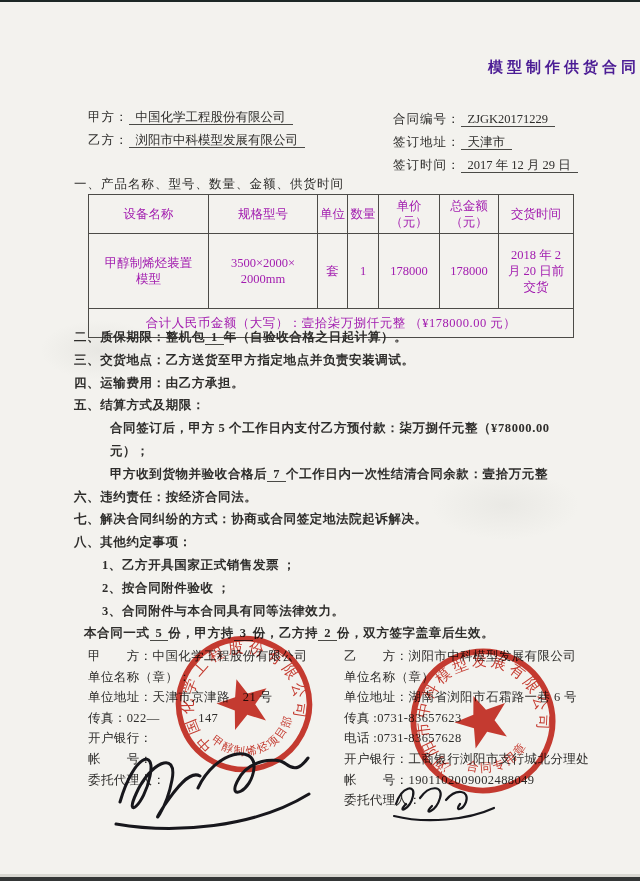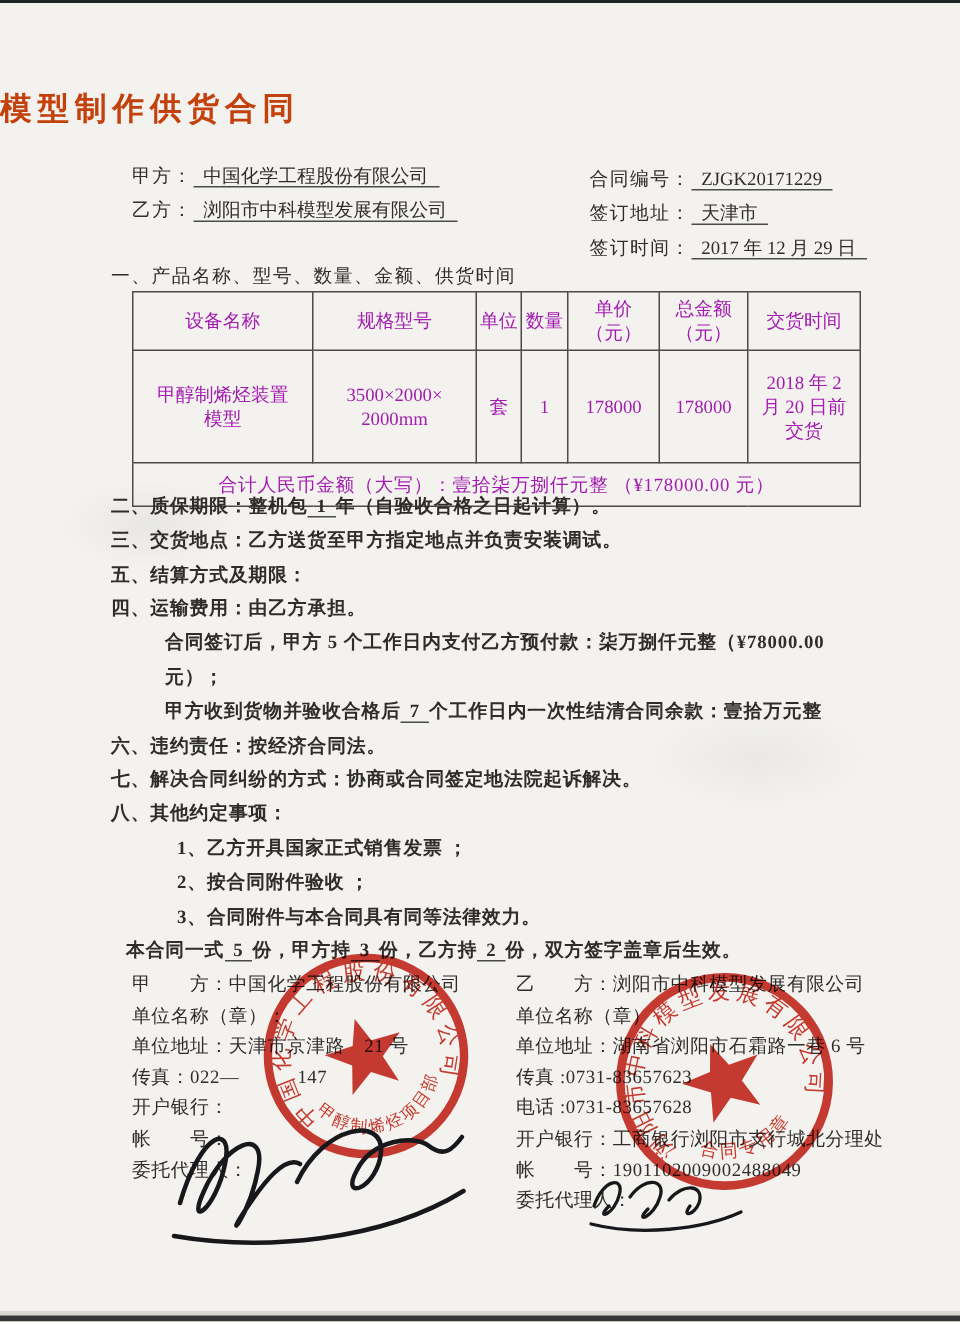--- a/index.html
+++ b/index.html
@@ -10,22 +10,22 @@
     color:#2e2d2b;font-size:12.5px;
   }
   .edge-top{position:absolute;top:0;left:0;right:0;height:2px;background:#1d2726;}
   .edge-bottom{position:absolute;bottom:0;left:0;right:0;height:4px;background:#343636;}
   .edge-bottom-light{position:absolute;bottom:4px;left:0;right:0;height:3px;background:#d9d8d2;}
   .smudge{position:absolute;border-radius:50%;pointer-events:none;}
   .s1{left:40px;top:320px;width:120px;height:60px;background:radial-gradient(rgba(180,180,175,.18),transparent 70%);}
   .s2{left:430px;top:470px;width:150px;height:70px;background:radial-gradient(rgba(180,180,175,.15),transparent 70%);}
 
   .doc-title{
-    position:absolute;top:58px;left:0;width:100%;text-align:left;
-    font-size:21px;font-weight:bold;letter-spacing:4px;color:#c2410c;
+    position:absolute;top:58px;left:0;width:100%;text-align:right;
+    font-size:15px;font-weight:bold;letter-spacing:4px;color:#4c1d95;
   }
   .hdr-left{position:absolute;left:88px;top:106px;line-height:23px;}
   .hdr-right{position:absolute;left:393px;top:108px;line-height:23px;}
   .u{border-bottom:1px solid #4a4a46;padding:0 7px;}
   .lbl{letter-spacing:1px;}
 
   .sec1-head{position:absolute;left:74px;top:176px;letter-spacing:1px;}
   table.goods{
     position:absolute;left:88px;top:194px;border-collapse:collapse;
     font-size:12.5px;color:#a21caf;table-layout:fixed;width:464px;
@@ -38,21 +38,21 @@
   th.c3,td.c3{width:27px;}  th.c4,td.c4{width:28px;}
   th.c5,td.c5{width:58px;}  th.c6,td.c6{width:56px;}
   th.c7,td.c7{width:72px;}
   tr.hrow th{height:34px;}
   tr.drow td{height:70px;}
   td.pre{white-space:pre-line;}
   td.foot{height:24px;text-align:left;padding-left:10px;letter-spacing:.5px;}
 
   .terms{position:absolute;left:74px;top:326px;width:492px;line-height:22.8px;letter-spacing:.6px;font-weight:bold;}
   .terms .ind1{margin-left:36px;}
-  .terms .ind2{margin-left:44px;}
+  .terms .ind2{margin-left:28px;}
   .terms .ind3{margin-left:10px;}
   .ublank{border-bottom:1px solid #4a4a46;padding:0 6px;}
 
   .signoff{position:absolute;top:646px;line-height:20.6px;letter-spacing:.4px;}
   .signoff.left{left:88px;width:255px;}
   .signoff.right{left:344px;width:285px;}
   .signoff .line{white-space:pre-wrap;}
 
   .seal{position:absolute;mix-blend-mode:multiply;opacity:.9;}
   .seal-a{left:158px;top:618px;width:172px;height:172px;}
@@ -111,22 +111,22 @@
   </tr>
   <tr>
     <td class="foot" colspan="7">合计人民币金额（大写）：壹拾柒万捌仟元整 （¥178000.00 元）</td>
   </tr>
 </tbody>
   </table>
 
 <div class="terms">
   <div><span>二、质保期限：整机包</span><span class="ublank">1</span><span>年（自验收合格之日起计算）。</span></div>
   <div>三、交货地点：乙方送货至甲方指定地点并负责安装调试。</div>
+  <div>四、运输费用：由乙方承担。</div>
   <div>五、结算方式及期限：</div>
-  <div>四、运输费用：由乙方承担。</div>
   <div class="ind1">合同签订后，甲方 5 个工作日内支付乙方预付款：柒万捌仟元整（¥78000.00 元）；</div>
   <div class="ind1"><span>甲方收到货物并验收合格后</span><span class="ublank">7</span><span>个工作日内一次性结清合同余款：壹拾万元整</span></div>
   <div>六、违约责任：按经济合同法。</div>
   <div>七、解决合同纠纷的方式：协商或合同签定地法院起诉解决。</div>
   <div>八、其他约定事项：</div>
   <div class="ind2">1、乙方开具国家正式销售发票 ；</div>
   <div class="ind2">2、按合同附件验收 ；</div>
   <div class="ind2">3、合同附件与本合同具有同等法律效力。</div>
   <div class="ind3"><span>本合同一式</span><span class="ublank">5</span><span>份，甲方持</span><span class="ublank">3</span><span>份，乙方持</span><span class="ublank">2</span><span>份，双方签字盖章后生效。</span></div>
 </div>

